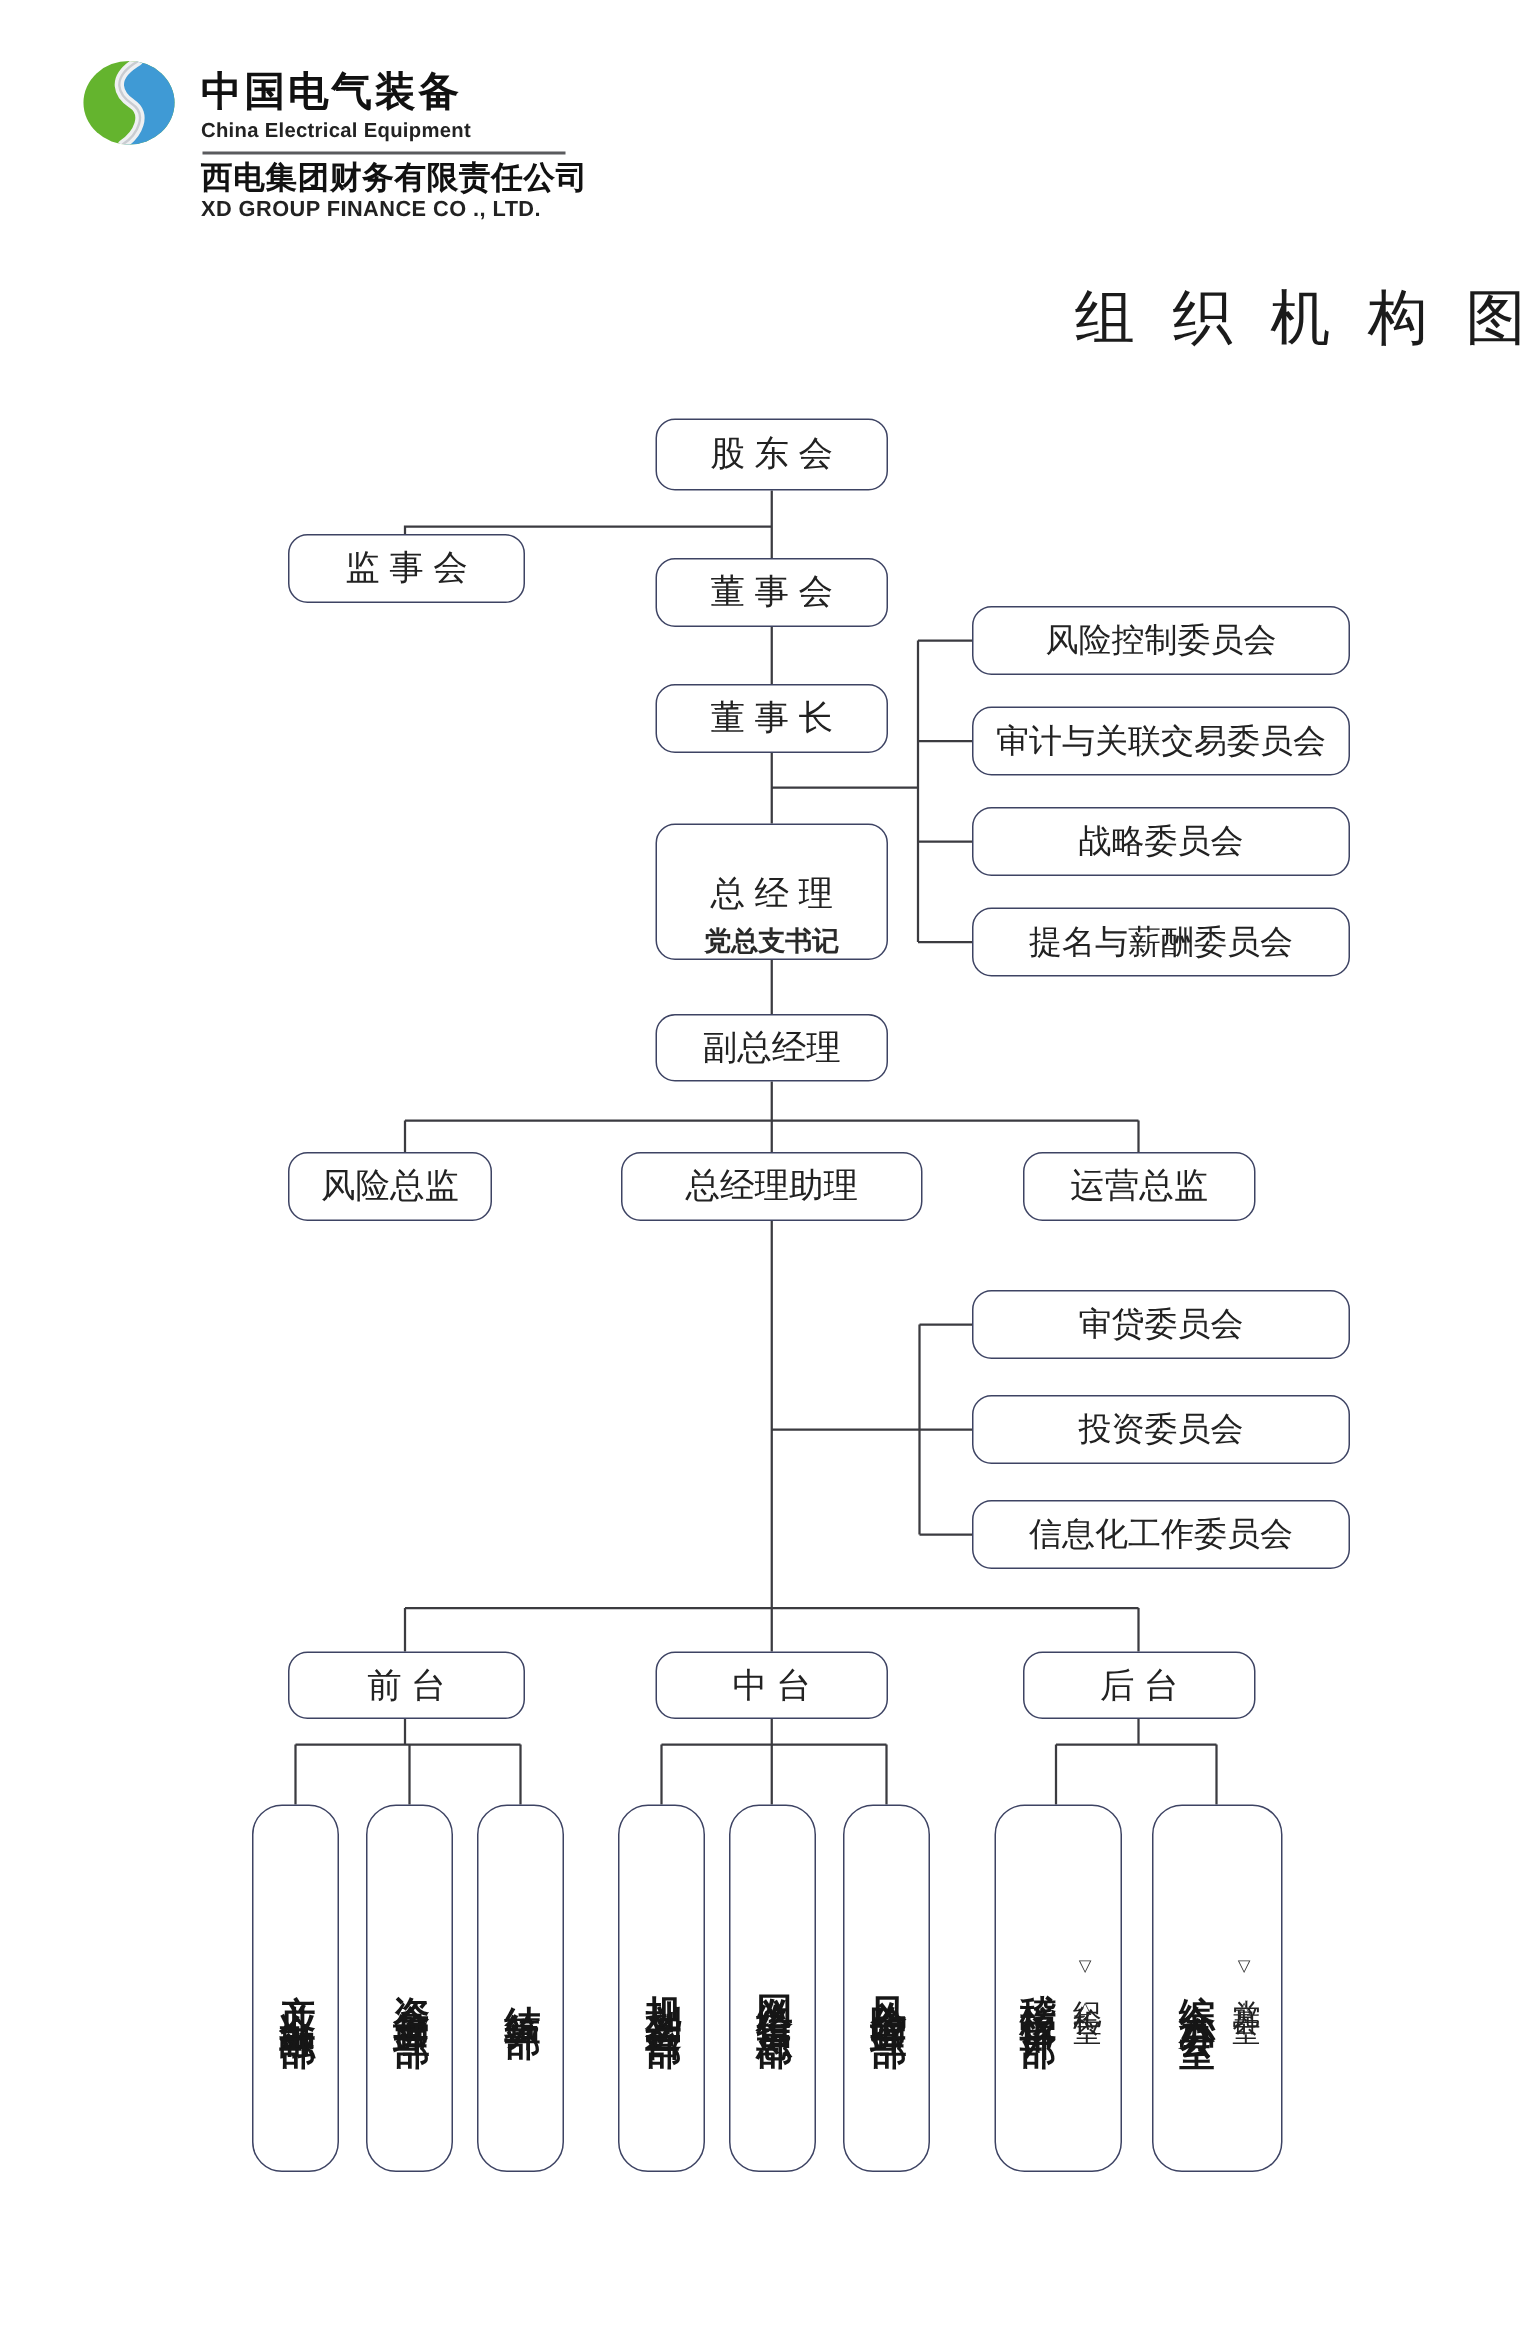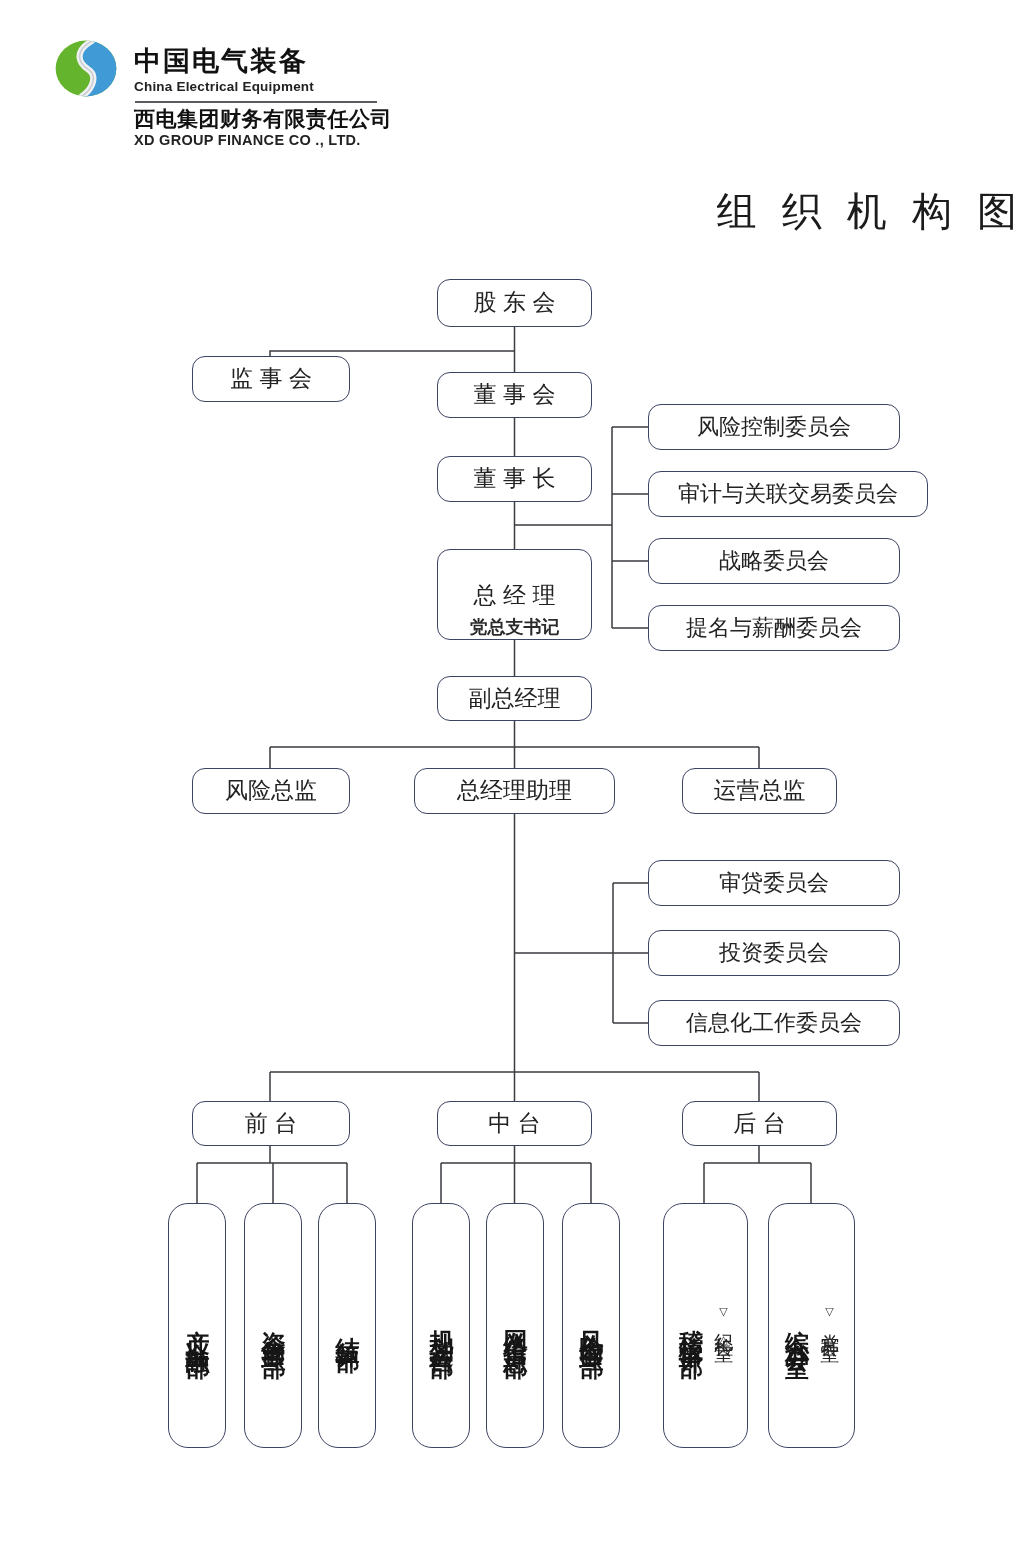--- a/index.html
+++ b/index.html
@@ -117,41 +117,41 @@
   <div class="box" style="left:437px;top:372px;width:155px;height:46px;">
     <span class="lbl">董 事 会</span>
   </div>
   <div class="box" style="left:437px;top:456px;width:155px;height:46px;">
     <span class="lbl">董 事 长</span>
   </div>
 
   <div class="box committee" style="left:648px;top:404px;width:252px;height:46px;">
     <span class="lbl">风险控制委员会</span>
   </div>
-  <div class="box committee" style="left:648px;top:471px;width:280px;height:46px;">
+  <div class="box committee" style="left:648px;top:471px;width:252px;height:46px;">
     <span class="lbl">审计与关联交易委员会</span>
   </div>
   <div class="box committee" style="left:648px;top:538px;width:252px;height:46px;">
     <span class="lbl">战略委员会</span>
   </div>
   <div class="box committee" style="left:648px;top:605px;width:252px;height:46px;">
     <span class="lbl">提名与薪酬委员会</span>
   </div>
 
   <div class="box" style="left:437px;top:549px;width:155px;height:91px;">
     <div class="gm-stack">
       <span class="gm-main">总 经 理</span>
       <span class="gm-sub">党总支书记</span>
     </div>
   </div>
   <div class="box" style="left:437px;top:676px;width:155px;height:45px;">
     <span class="lbl">副总经理</span>
   </div>
 
-  <div class="box" style="left:192px;top:768px;width:158px;height:46px;">
+  <div class="box" style="left:192px;top:768px;width:136px;height:46px;">
     <span class="lbl">风险总监</span>
   </div>
   <div class="box" style="left:414px;top:768px;width:201px;height:46px;">
     <span class="lbl">总经理助理</span>
   </div>
   <div class="box" style="left:682px;top:768px;width:155px;height:46px;">
     <span class="lbl">运营总监</span>
   </div>
 
   <div class="box committee" style="left:648px;top:860px;width:252px;height:46px;">

